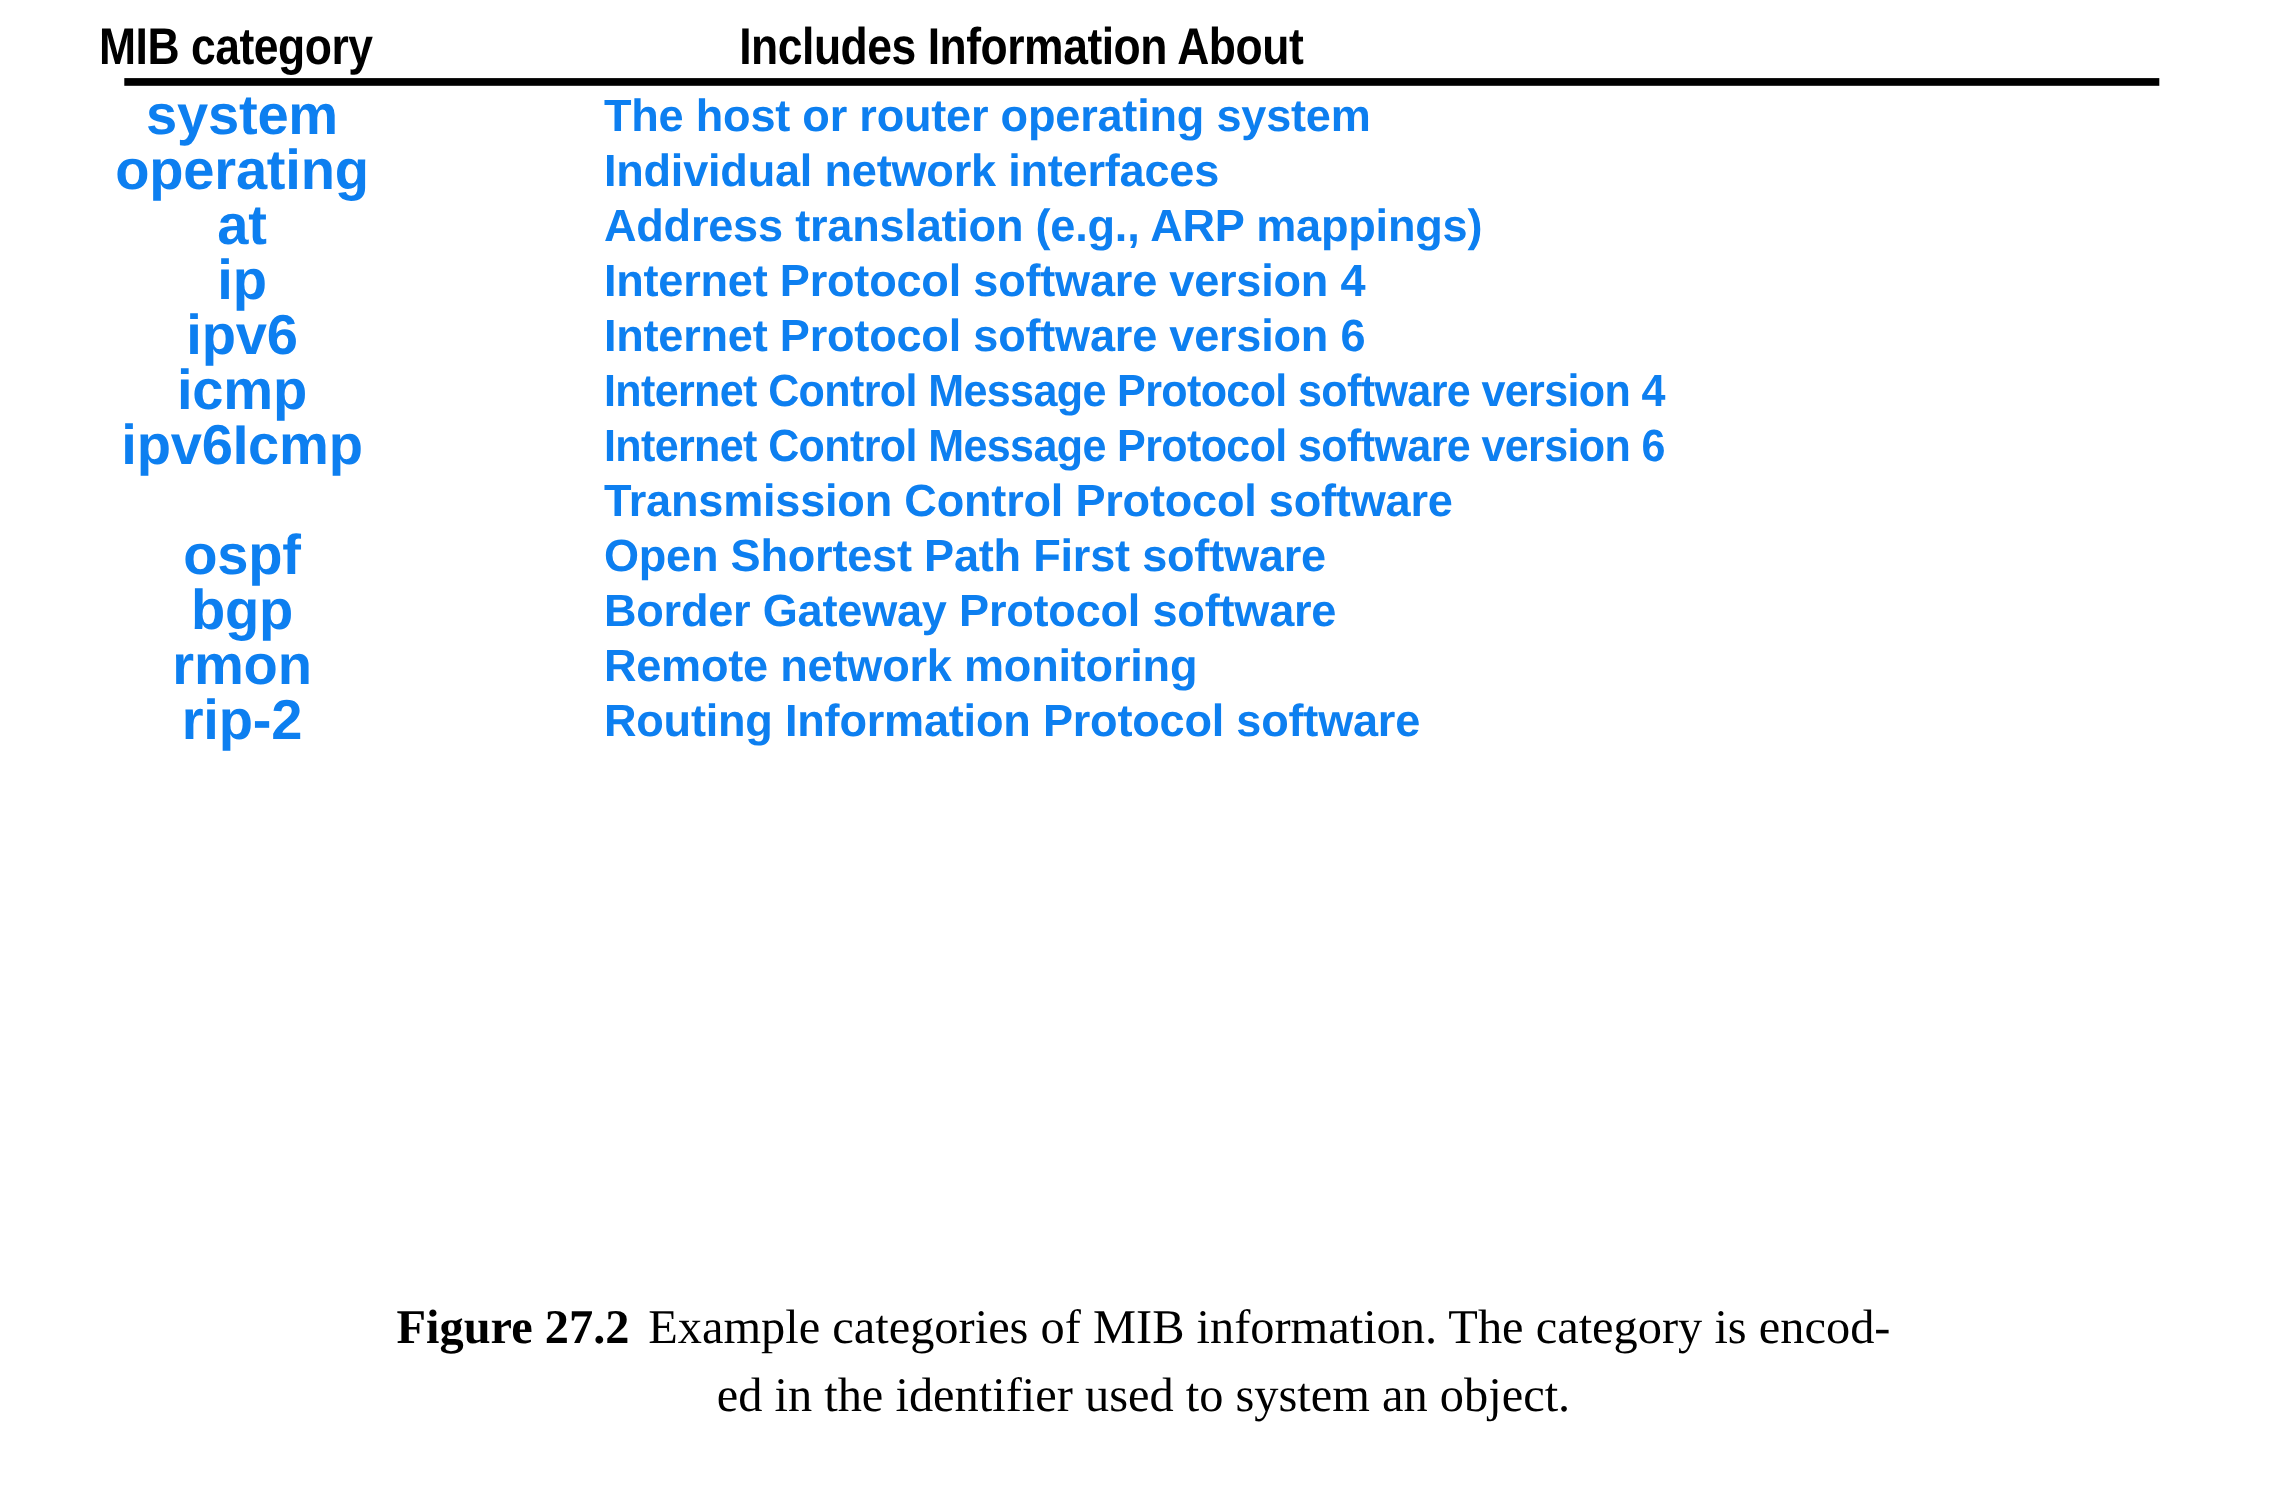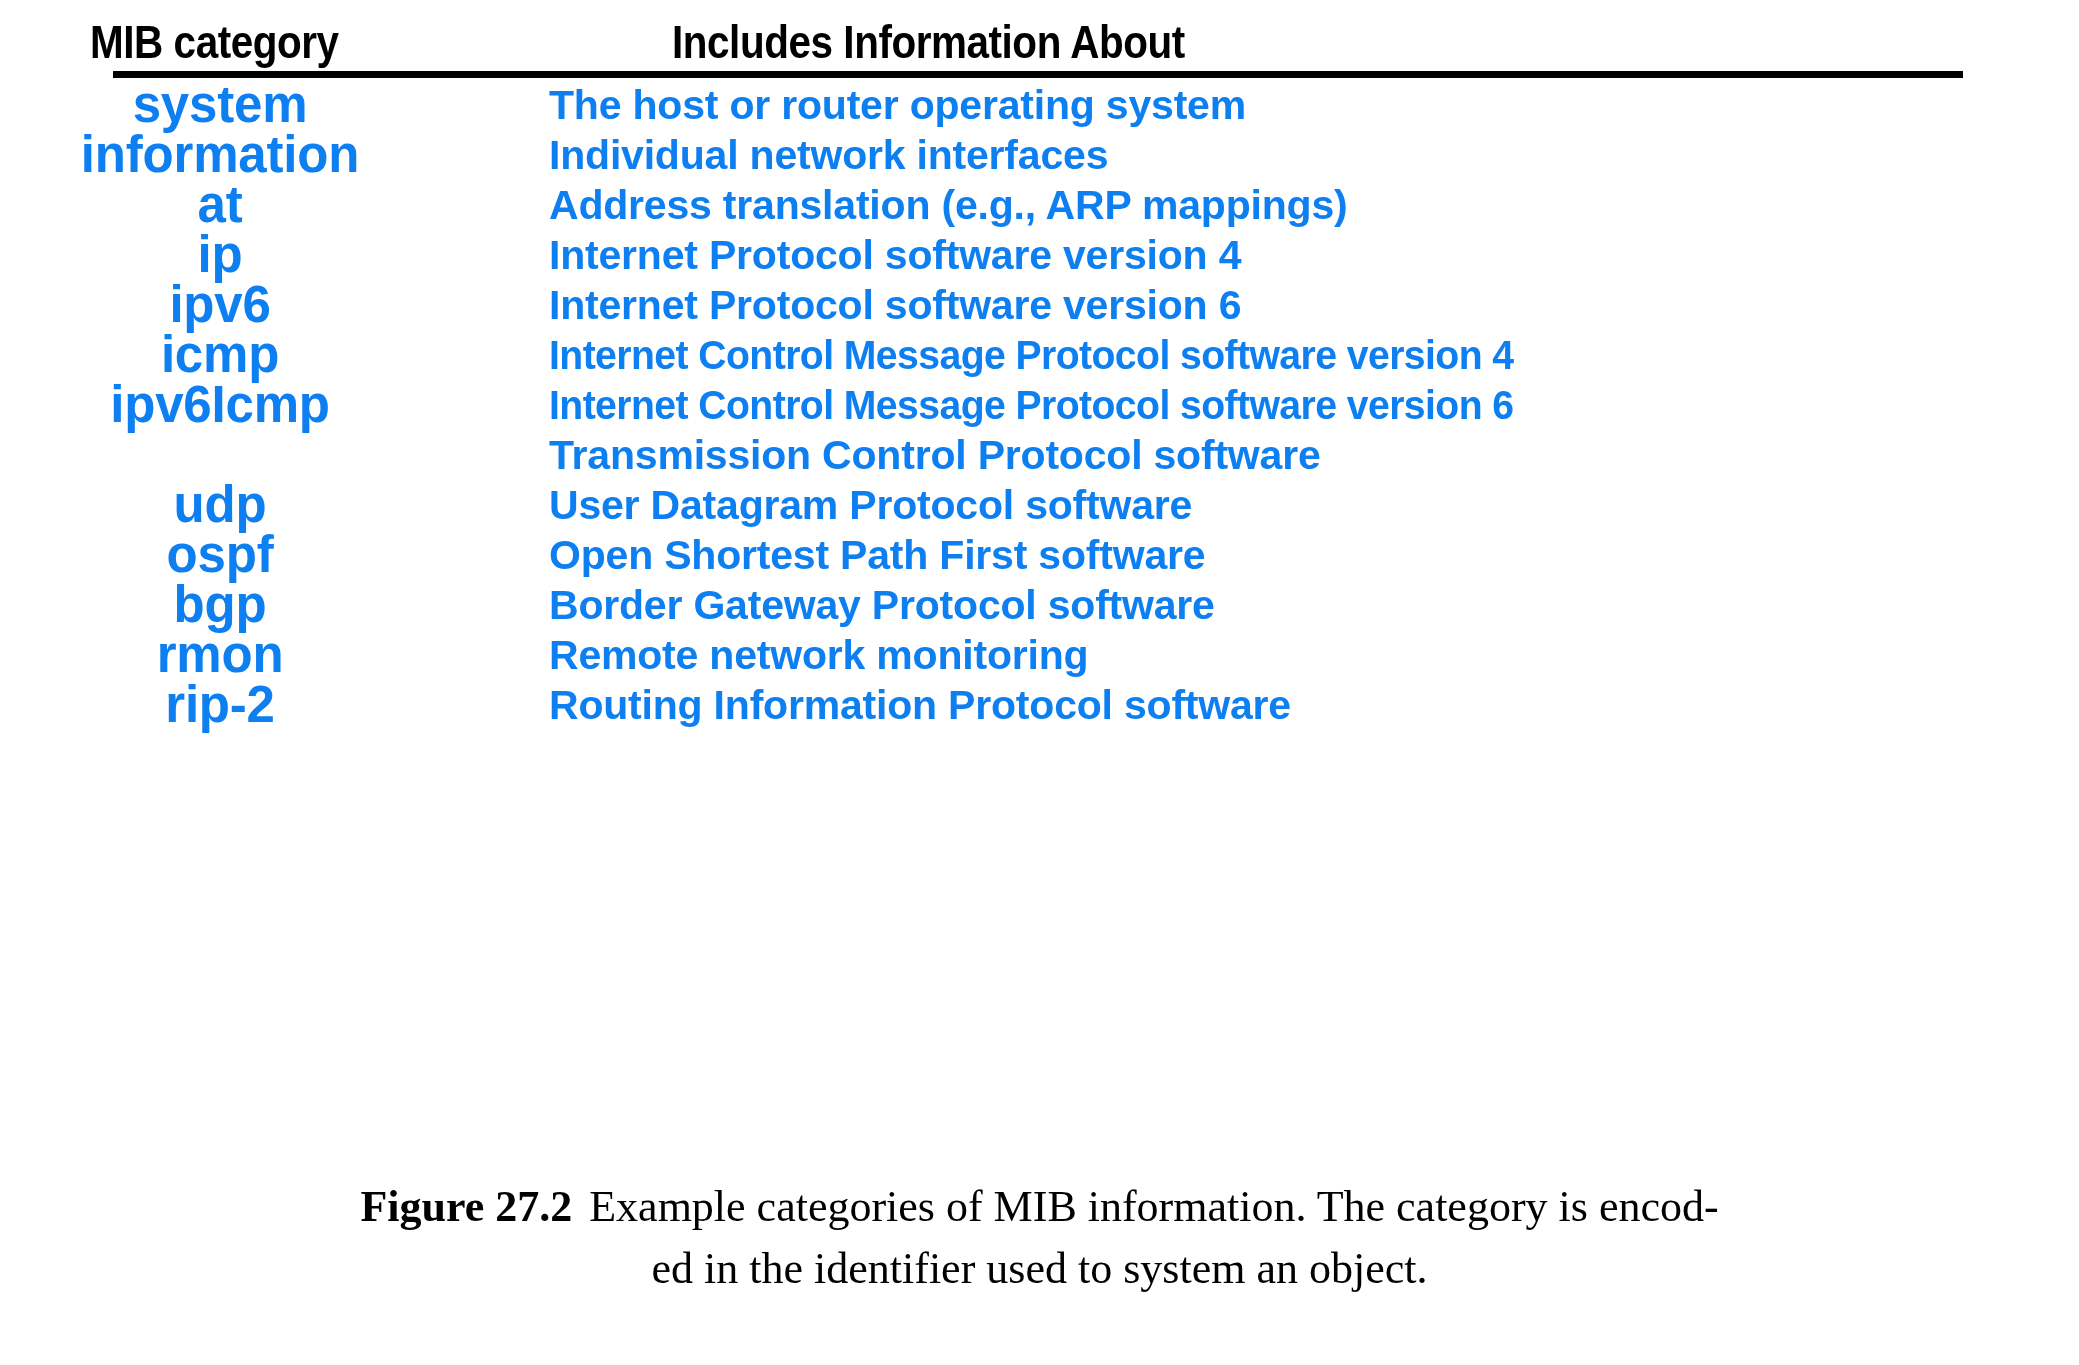--- a/index.html
+++ b/index.html
@@ -143,21 +143,21 @@
   <div class="header-rule"></div>
 
   <div class="table-body">
 
     <div class="row">
       <div class="cat">system</div>
       <div class="desc">The host or router operating system</div>
     </div>
 
     <div class="row">
-      <div class="cat">information</div>
+      <div class="cat">operating</div>
       <div class="desc">Individual network interfaces</div>
     </div>
 
     <div class="row">
       <div class="cat">at</div>
       <div class="desc">Address translation (e.g., ARP mappings)</div>
     </div>
 
     <div class="row">
       <div class="cat">ip</div>
@@ -176,24 +176,20 @@
 
     <div class="row">
       <div class="cat">ipv6Icmp</div>
       <div class="desc condensed">Internet Control Message Protocol software version 6</div>
     </div>
 
     <div class="row">
       <div class="desc">Transmission Control Protocol software</div>
     </div>
 
-    <div class="row">
-      <div class="cat">udp</div>
-      <div class="desc">User Datagram Protocol software</div>
-    </div>
 
     <div class="row">
       <div class="cat">ospf</div>
       <div class="desc">Open Shortest Path First software</div>
     </div>
 
     <div class="row">
       <div class="cat">bgp</div>
       <div class="desc">Border Gateway Protocol software</div>
     </div>

